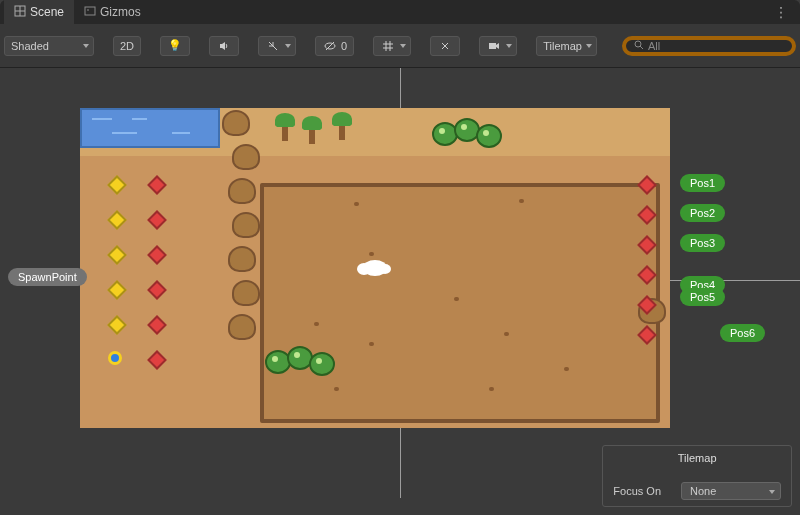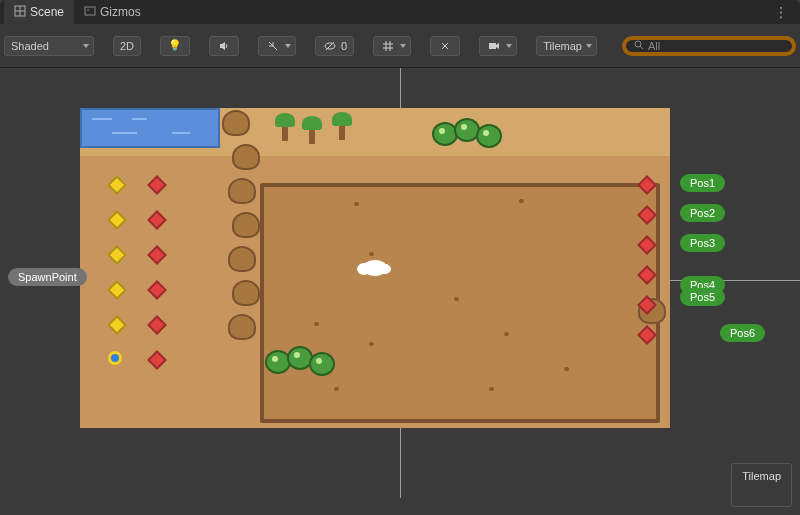--- a/index.html
+++ b/index.html
@@ -225,16 +225,20 @@
     <div class="tag blue" style="left:8px;top:200px">SpawnPoint</div>
     <div class="tag green" style="left:680px;top:106px">Pos1</div>
     <div class="tag green" style="left:680px;top:136px">Pos2</div>
     <div class="tag green" style="left:680px;top:166px">Pos3</div>
     <div class="tag green" style="left:680px;top:208px">Pos4</div>
     <div class="tag green" style="left:680px;top:220px">Pos5</div>
     <div class="tag green" style="left:720px;top:256px">Pos6</div>
 
     <div class="bottom-panel">
       <div class="bp-title">Tilemap</div>
+      <div class="bp-row">
+        <span>Focus On</span>
+        <div class="bp-dd"><span>None</span></div>
+      </div>
     </div>
   </div>
 
 </div>
 
 </body></html>

